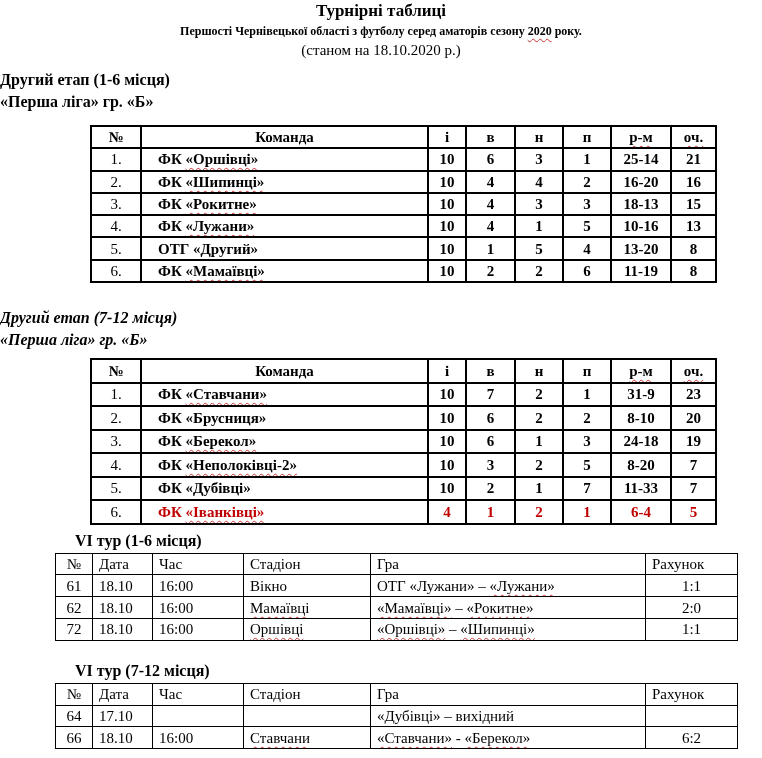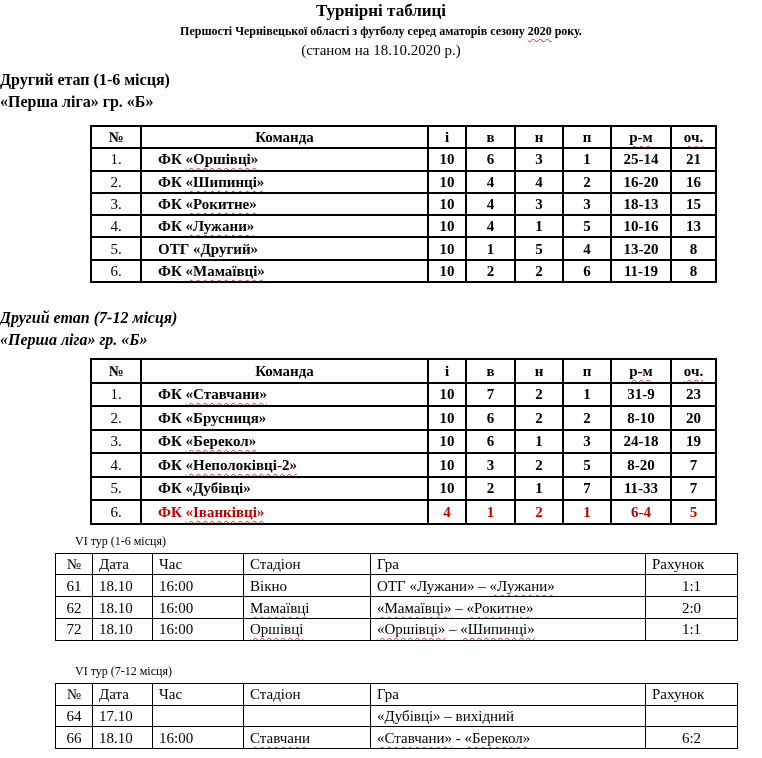--- a/index.html
+++ b/index.html
@@ -28,21 +28,21 @@
   .standings td.t { text-align:left; padding-left:16px; }
   .standings tr.red td { color:#c00000; }
   .standings tr.red td.n { color:#000; }
 
   .sq {
     text-decoration-line:underline; text-decoration-style:wavy;
     text-decoration-color:#cc3333; text-decoration-thickness:1px;
     text-underline-offset:3px;
   }
 
-  .fx-heading { font-weight:normal; font-size:12px; line-height:20px; margin:6px 0 2px 75px; }
+  .fx-heading { font-weight:bold; font-size:16px; line-height:20px; margin:6px 0 2px 75px; }
   .fx-heading.h2 { margin-top:20px; }
   table.fixtures { margin-left:55px; width:682px; }
   .fixtures td {
     border:1.5px solid #000; font-size:15px; height:20.8px;
     padding:0 2px 0 6px; text-align:left; line-height:18px; overflow:hidden;
   }
   .fixtures td.c { text-align:center; padding:0; }
 </style>
 </head>
 <body>

